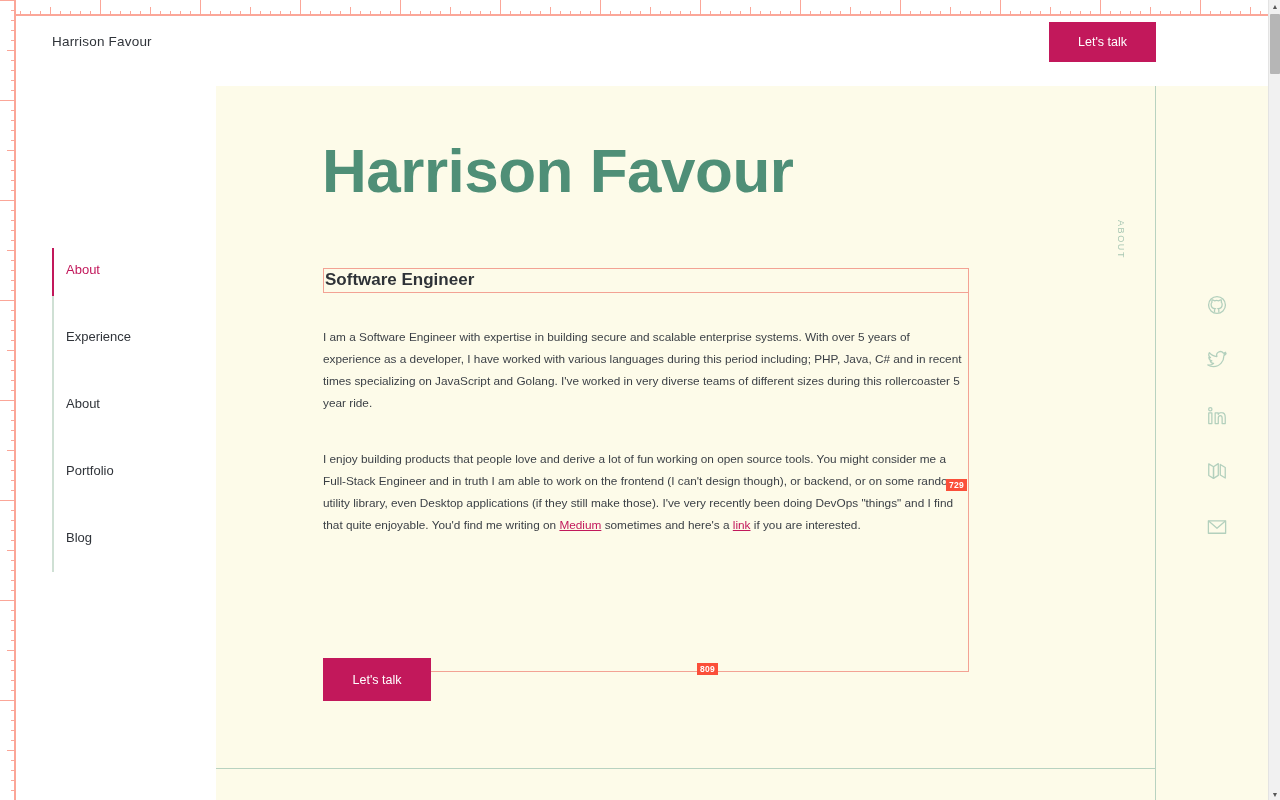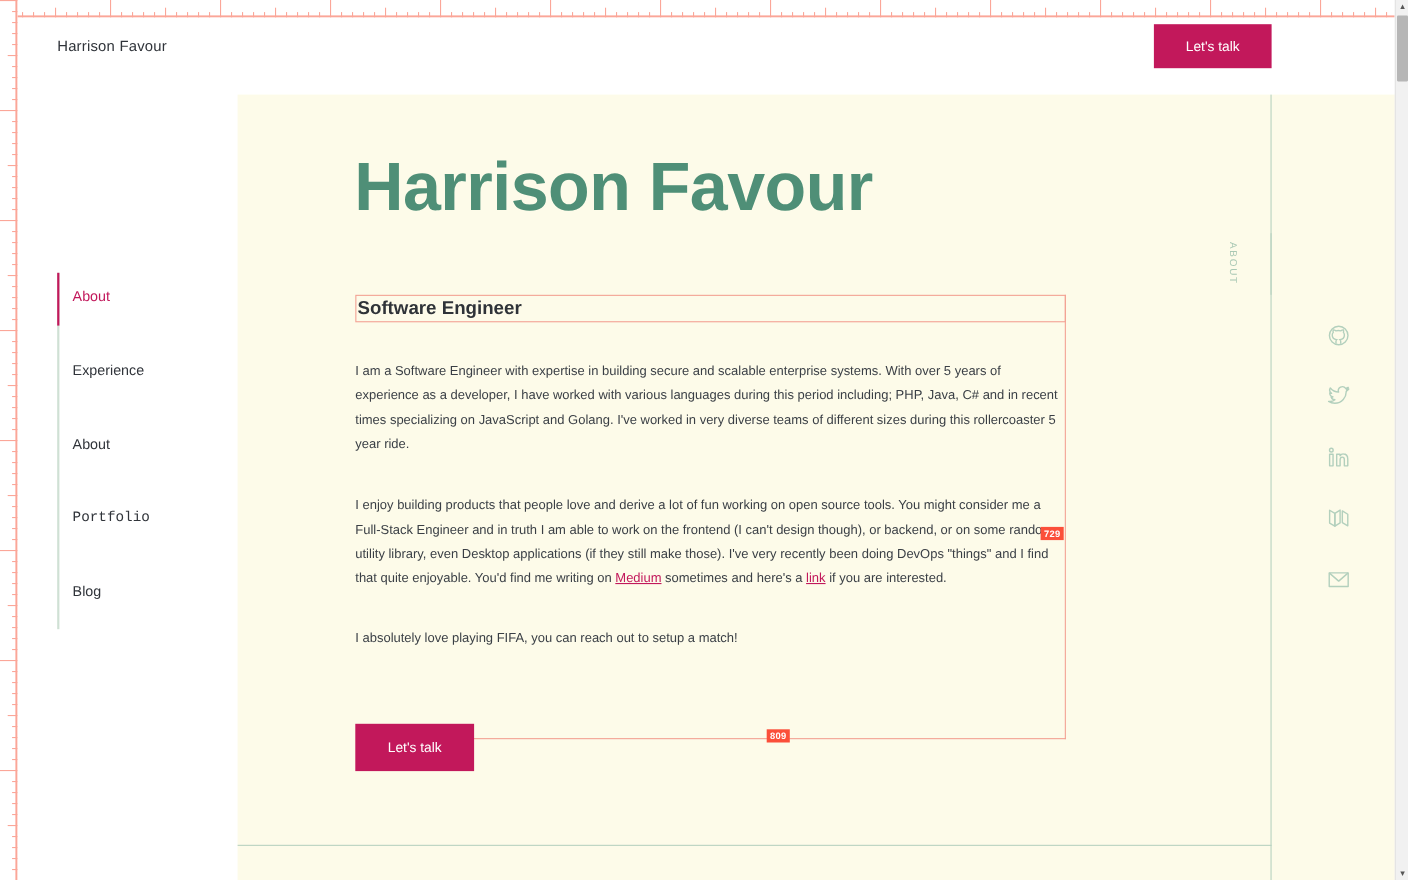--- a/index.html
+++ b/index.html
@@ -232,33 +232,32 @@
     <div class="brand">Harrison Favour</div>
     <button class="cta-header">Let's talk</button>
   </div>
 
   <nav class="sidenav">
     <div class="rail"></div>
     <div class="rail-active"></div>
     <div class="nav-item active" style="top:14px;">About</div>
     <div class="nav-item" style="top:81px;">Experience</div>
     <div class="nav-item" style="top:148px;">About</div>
-    <div class="nav-item" style="top:215px;font-family:Liberation Mono, monospace;">Portfolio</div>
+    <div class="nav-item" style="top:215px;">Portfolio</div>
     <div class="nav-item" style="top:282px;">Blog</div>
   </nav>
 
   <h1 class="hero-title">Harrison Favour</h1>
 
   <div class="role-box"></div>
   <div class="role-text">Software Engineer</div>
 
   <div class="body-col">
     <p class="para">I am a Software Engineer with expertise in building secure and scalable enterprise systems. With over 5 years of experience as a developer, I have worked with various languages during this period including; PHP, Java, C# and in recent times specializing on JavaScript and Golang. I've worked in very diverse teams of different sizes during this rollercoaster 5 year ride.</p>
     <p class="para tight"><span>I enjoy building products that people love and derive a lot of fun working on open source tools. You might consider me a Full-Stack Engineer and in truth I am able to work on the frontend (I can't design though), or backend, or on some random utility library, even Desktop applications (if they still make those). I've very recently been doing DevOps "things" and I find that quite enjoyable. You'd find me writing on </span><a class="ilink">Medium</a><span> sometimes and here's a </span><a class="ilink">link</a><span> if you are interested.</span></p>
-    <p class="para">I absolutely love playing FIFA, you can reach out to setup a match!</p>
   </div>
 
   <button class="cta-main">Let's talk</button>
 
   <div class="measure-v"></div>
   <div class="measure-h"></div>
   <div class="badge badge-454">729</div>
   <div class="badge badge-809">809</div>
 
   <div class="section-label">

